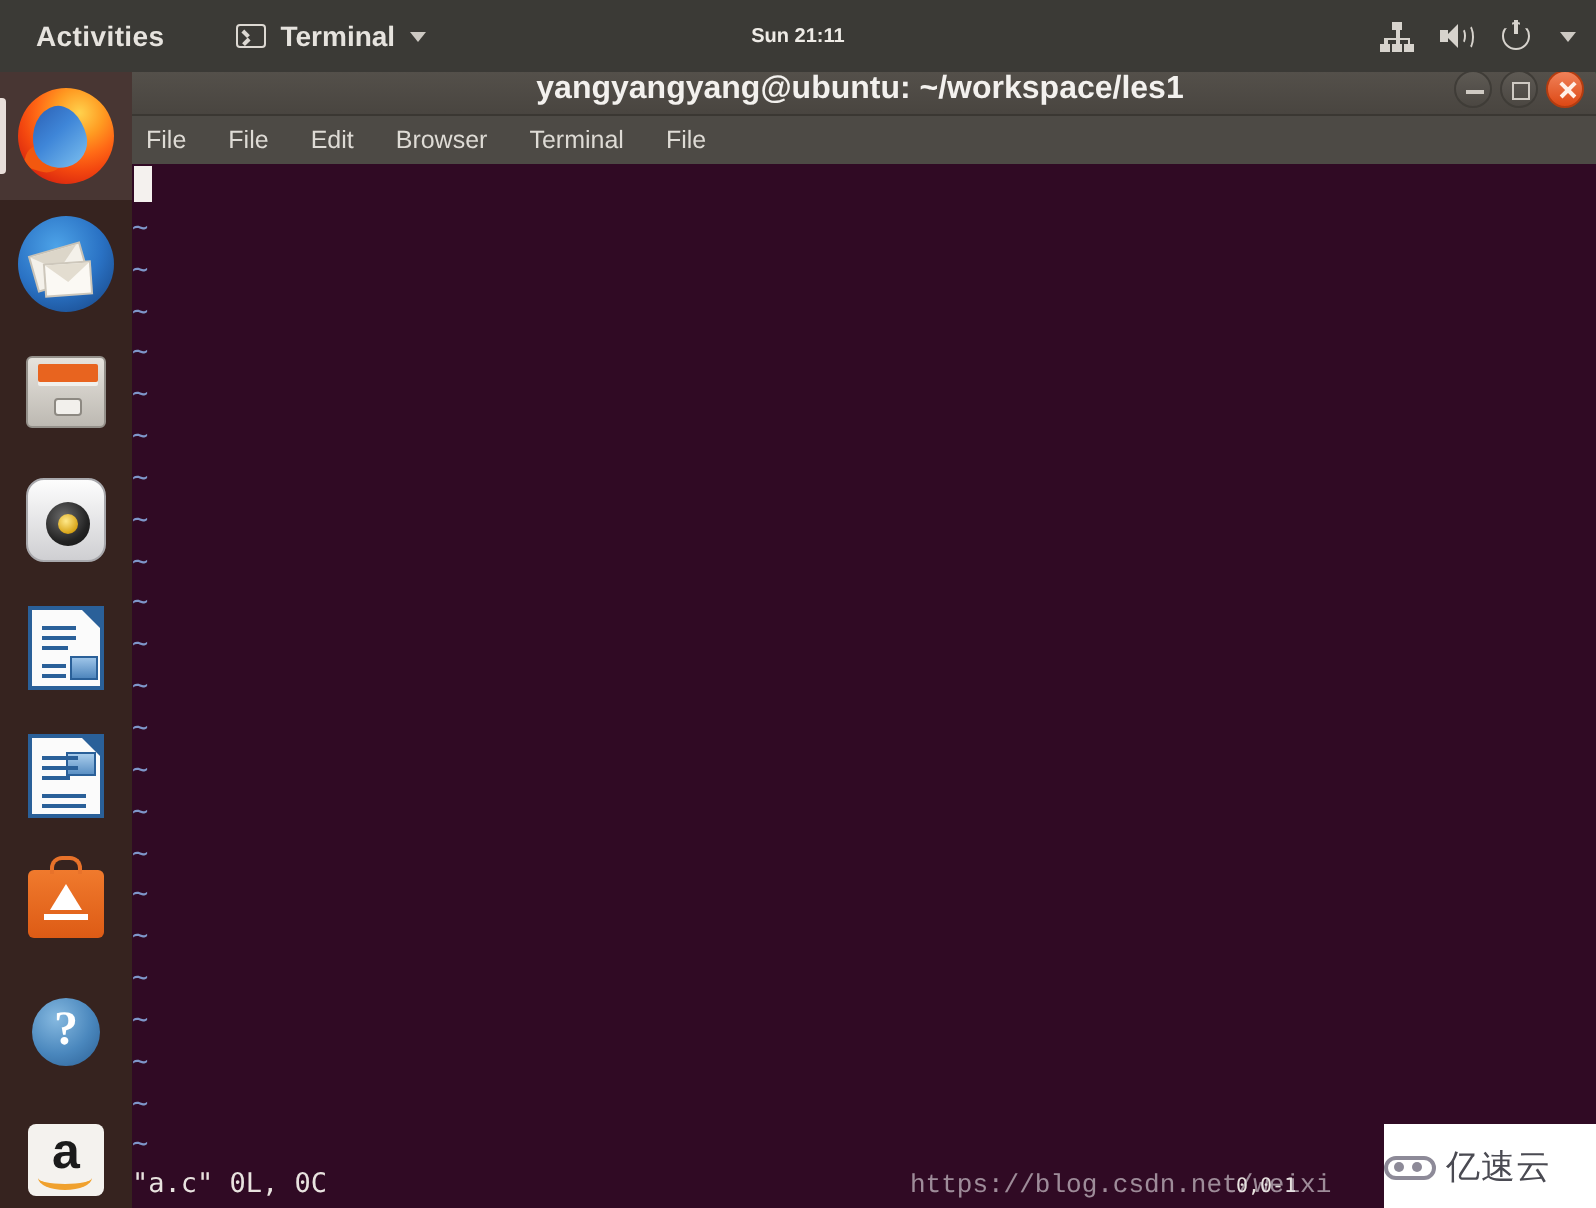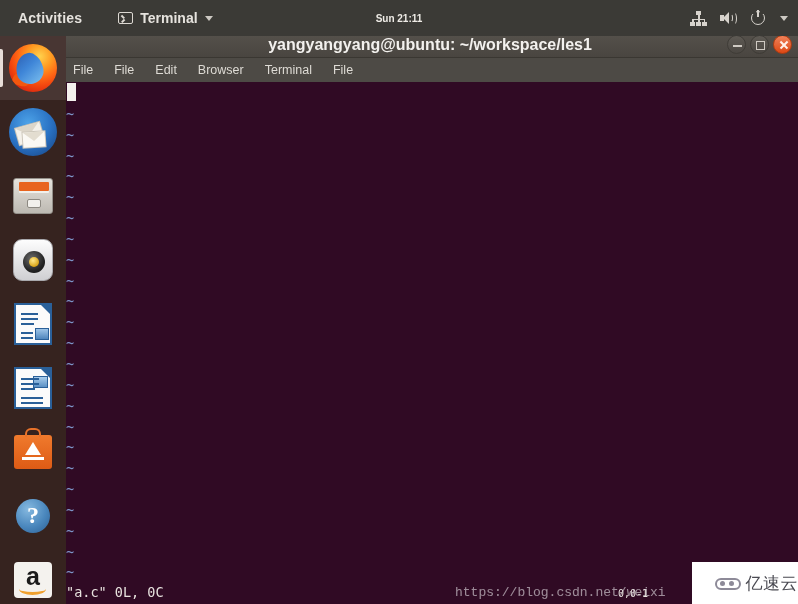--- a/index.html
+++ b/index.html
@@ -526,21 +526,21 @@
     z-index: 22;
     pointer-events: none;
   }
   #watermark-logo {
     position: absolute;
     right: 0; bottom: 0;
     width: 106px; height: 42px;
     background: #ffffff;
     display: flex;
     align-items: center;
-    justify-content: flex-end;
+    justify-content: flex-start;
     gap: 5px;
     z-index: 25;
   }
   #watermark-logo .cloud-mark {
     position: relative;
     width: 26px; height: 16px;
   }
   #watermark-logo .cloud-mark .cbody {
     position: absolute; left: 0; top: 3px;
     width: 26px; height: 12px;

